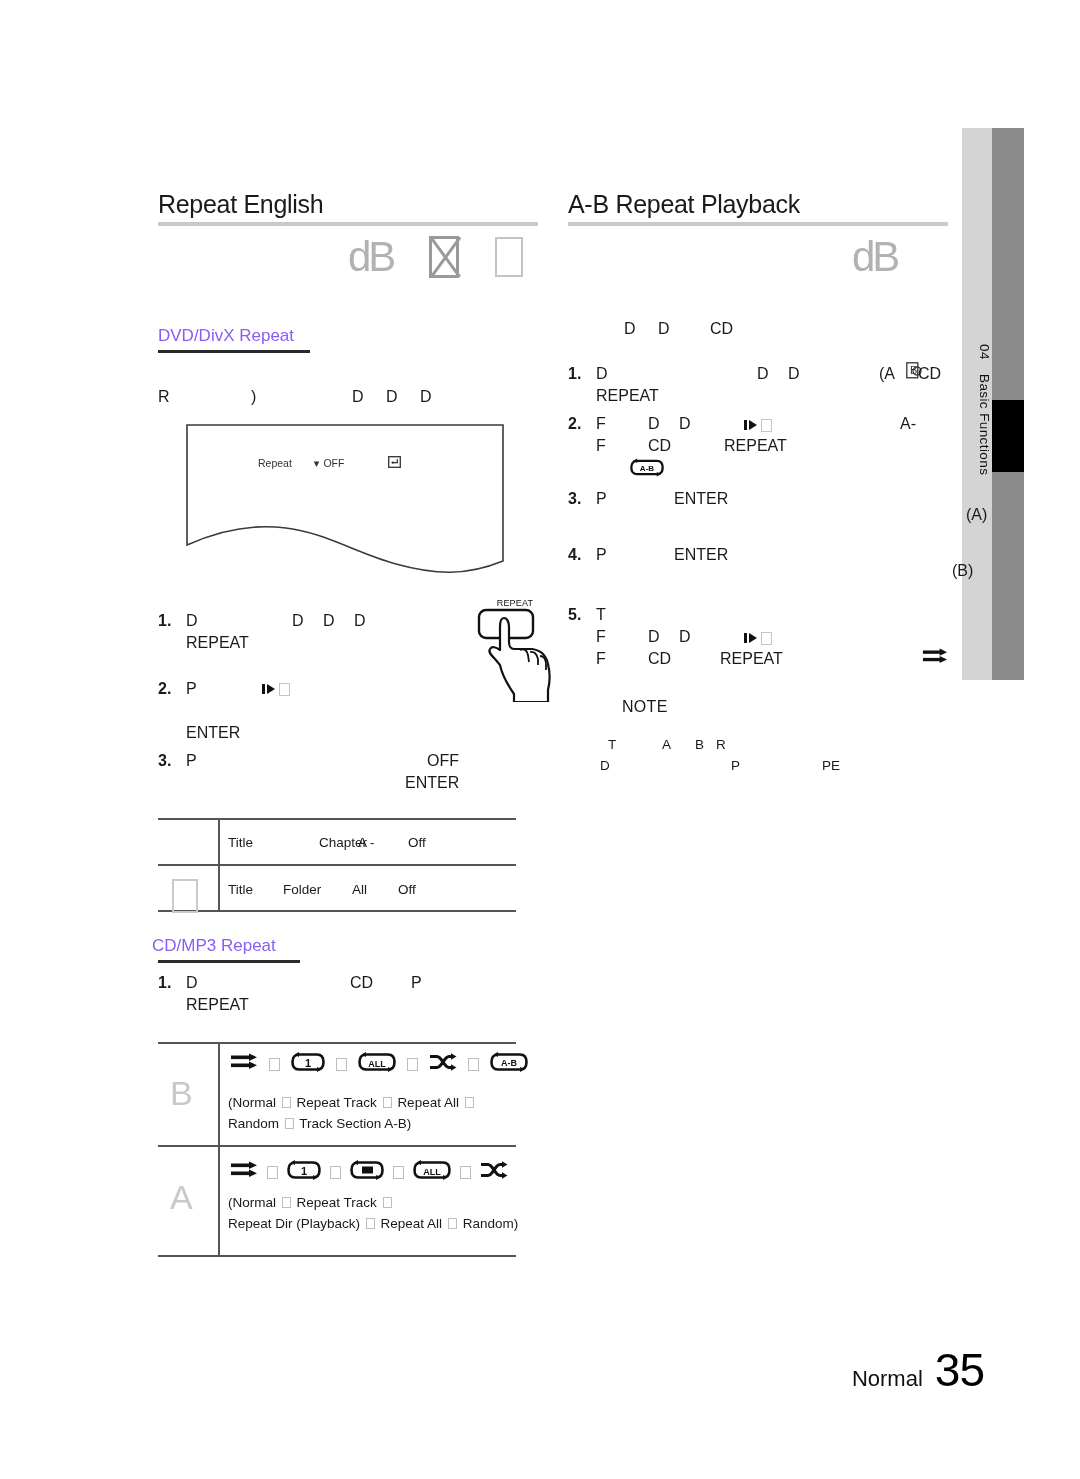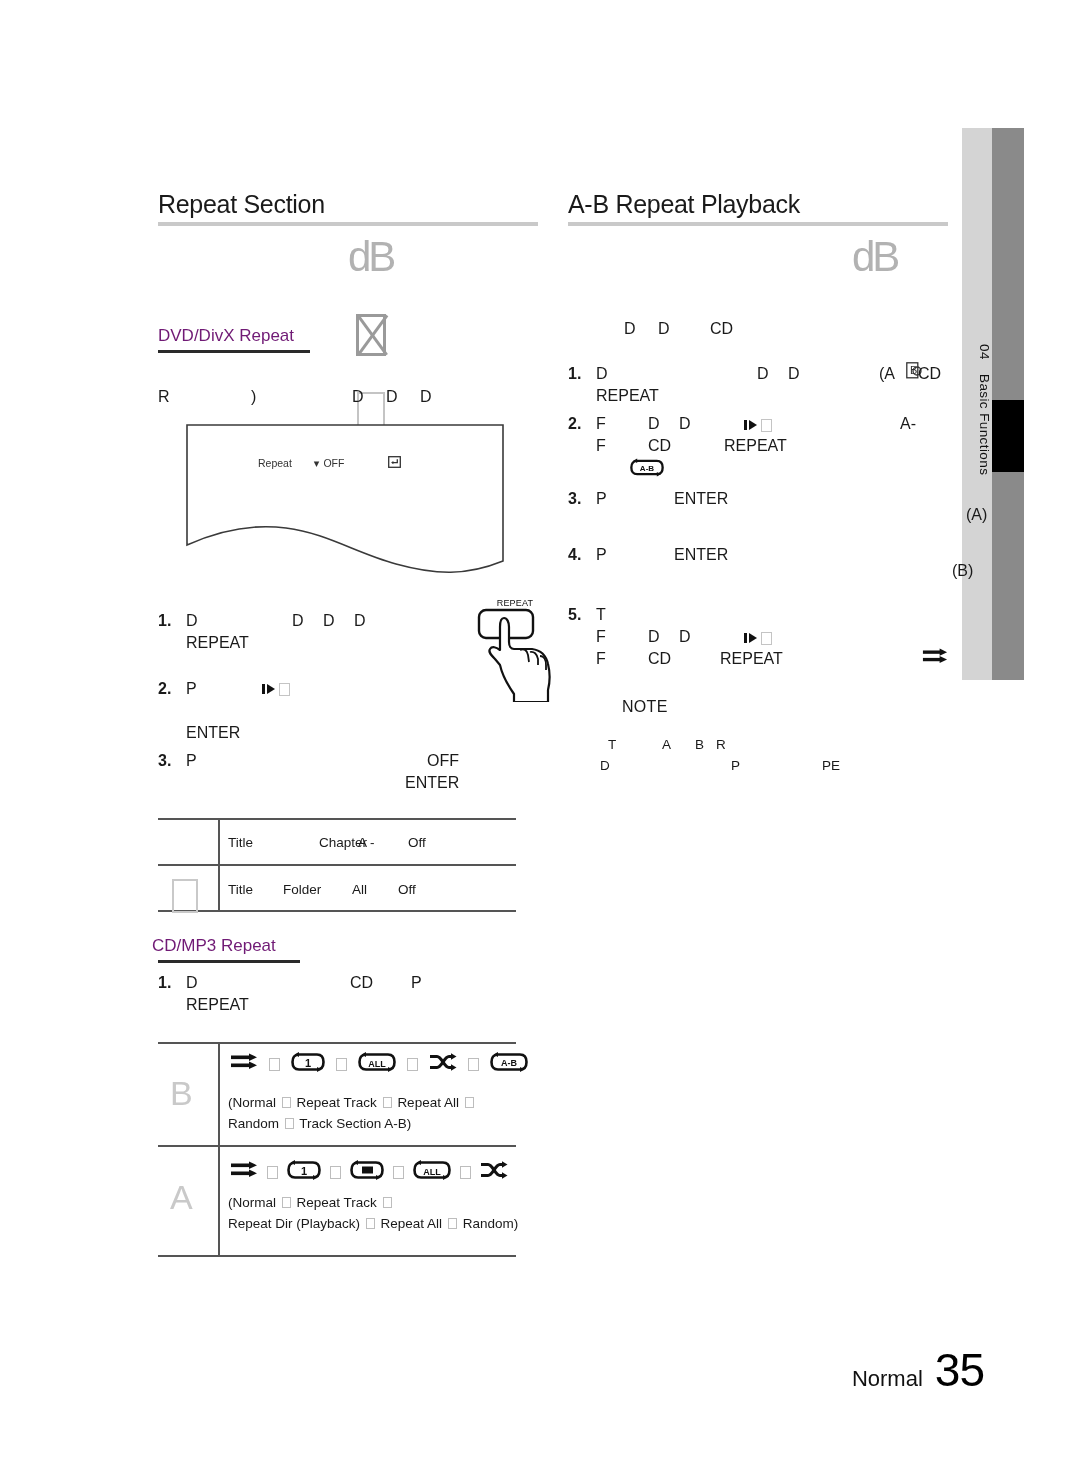--- a/index.html
+++ b/index.html
@@ -89,21 +89,21 @@
   .sec-rule {
     position: absolute;
     height: 4px;
     background: #c9c9c9;
   }
 
   
   .sub-head {
     position: absolute;
     font-size: 17px;
-    color: #701a75;
+    color: #8b5cf6;
     white-space: nowrap;
   }
   .sub-rule {
     position: absolute;
     height: 2.5px;
     background: #2a2a2a;
   }
 
   
   .t {
@@ -115,21 +115,20 @@
   }
   .t.bold { font-weight: bold; }
   .t.sm { font-size: 13.5px; }
 
   
   .disc-icons {
     position: absolute;
     display: flex;
     align-items: center;
     gap: 36px;
-    flex-direction: column;
   }
   .icon-db {
     font-size: 42px;
     color: #b2b2b2;
     font-family: "Liberation Sans", sans-serif;
     letter-spacing: -3px;
     line-height: 1;
   }
   .icon-boxx {
     width: 30px;
@@ -309,21 +308,21 @@
 <div class="tab-dark"></div>
 <div class="tab-black"></div>
 <div class="tab-vert-text">
   <span class="tab-num">04</span>
   <span class="tab-sep"></span>
   <span class="tab-name">Basic Functions</span>
 </div>
 <div class="tab-annot-a">(A)</div>
 <div class="tab-annot-b">(B)</div>
 
-<div class="sec-head" style="left:158px; top:190px;">Repeat Section</div>
+<div class="sec-head" style="left:158px; top:190px;">Repeat English</div>
 <div class="sec-rule" style="left:158px; top:222px; width:380px;"></div>
 
 <div class="disc-icons" style="left:348px; top:236px;">
   <span class="icon-db">dB</span>
   <span class="icon-boxx"></span>
   <span class="icon-boxplain"></span>
 </div>
 
 <div class="sub-head" style="left:158px; top:326px;">DVD/DivX Repeat</div>
 <div class="sub-rule" style="left:158px; top:350px; width:152px;"></div>

